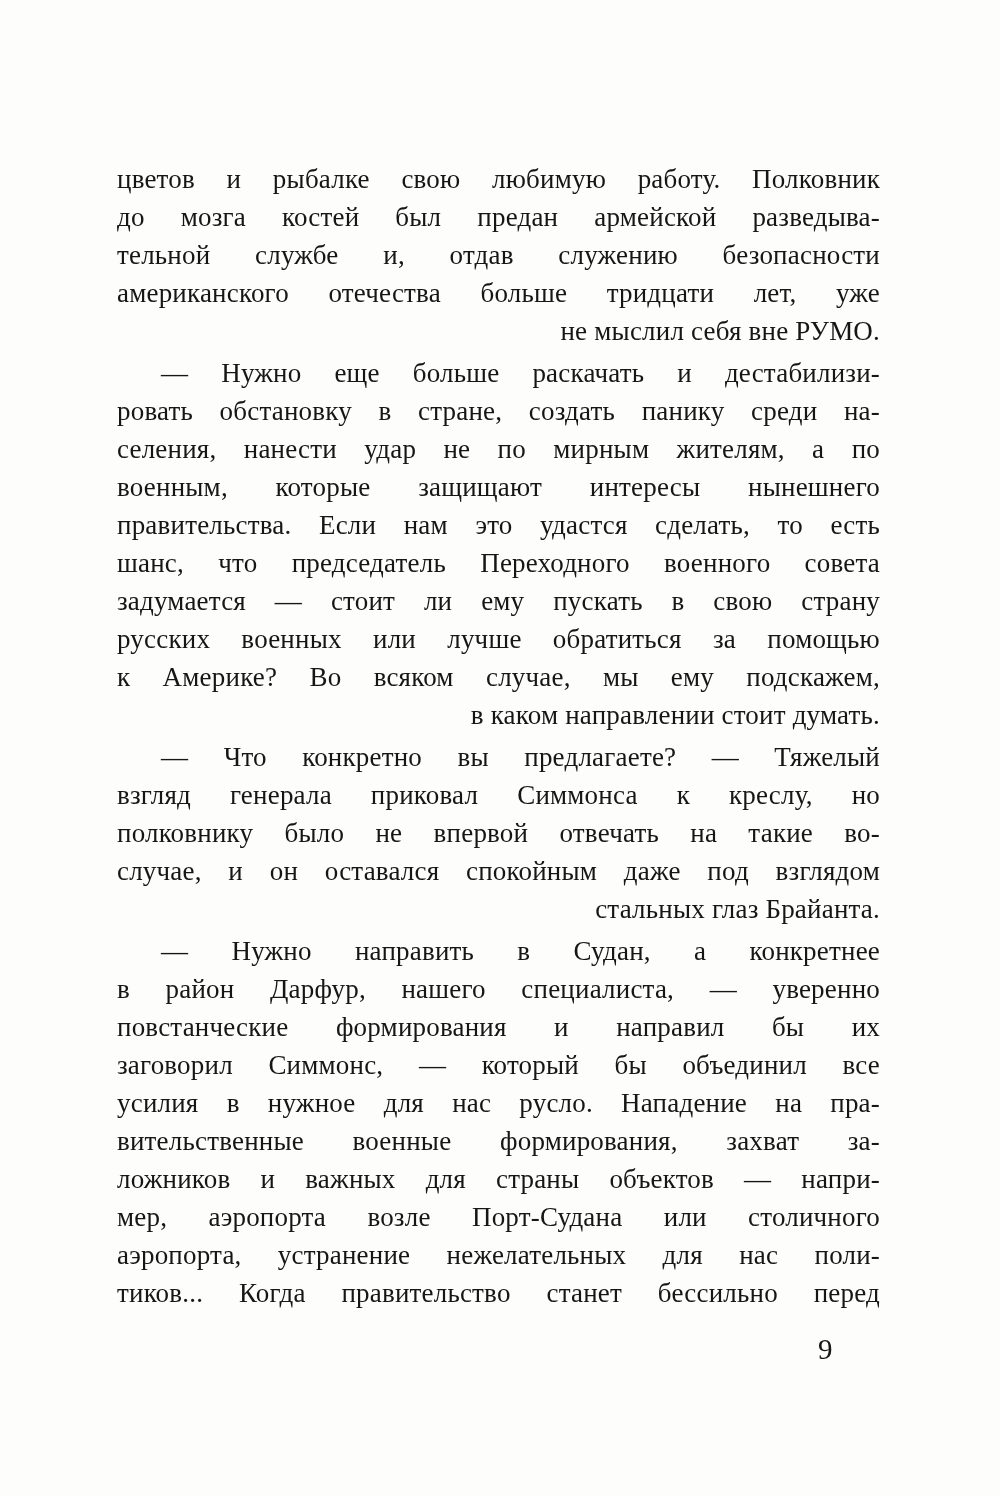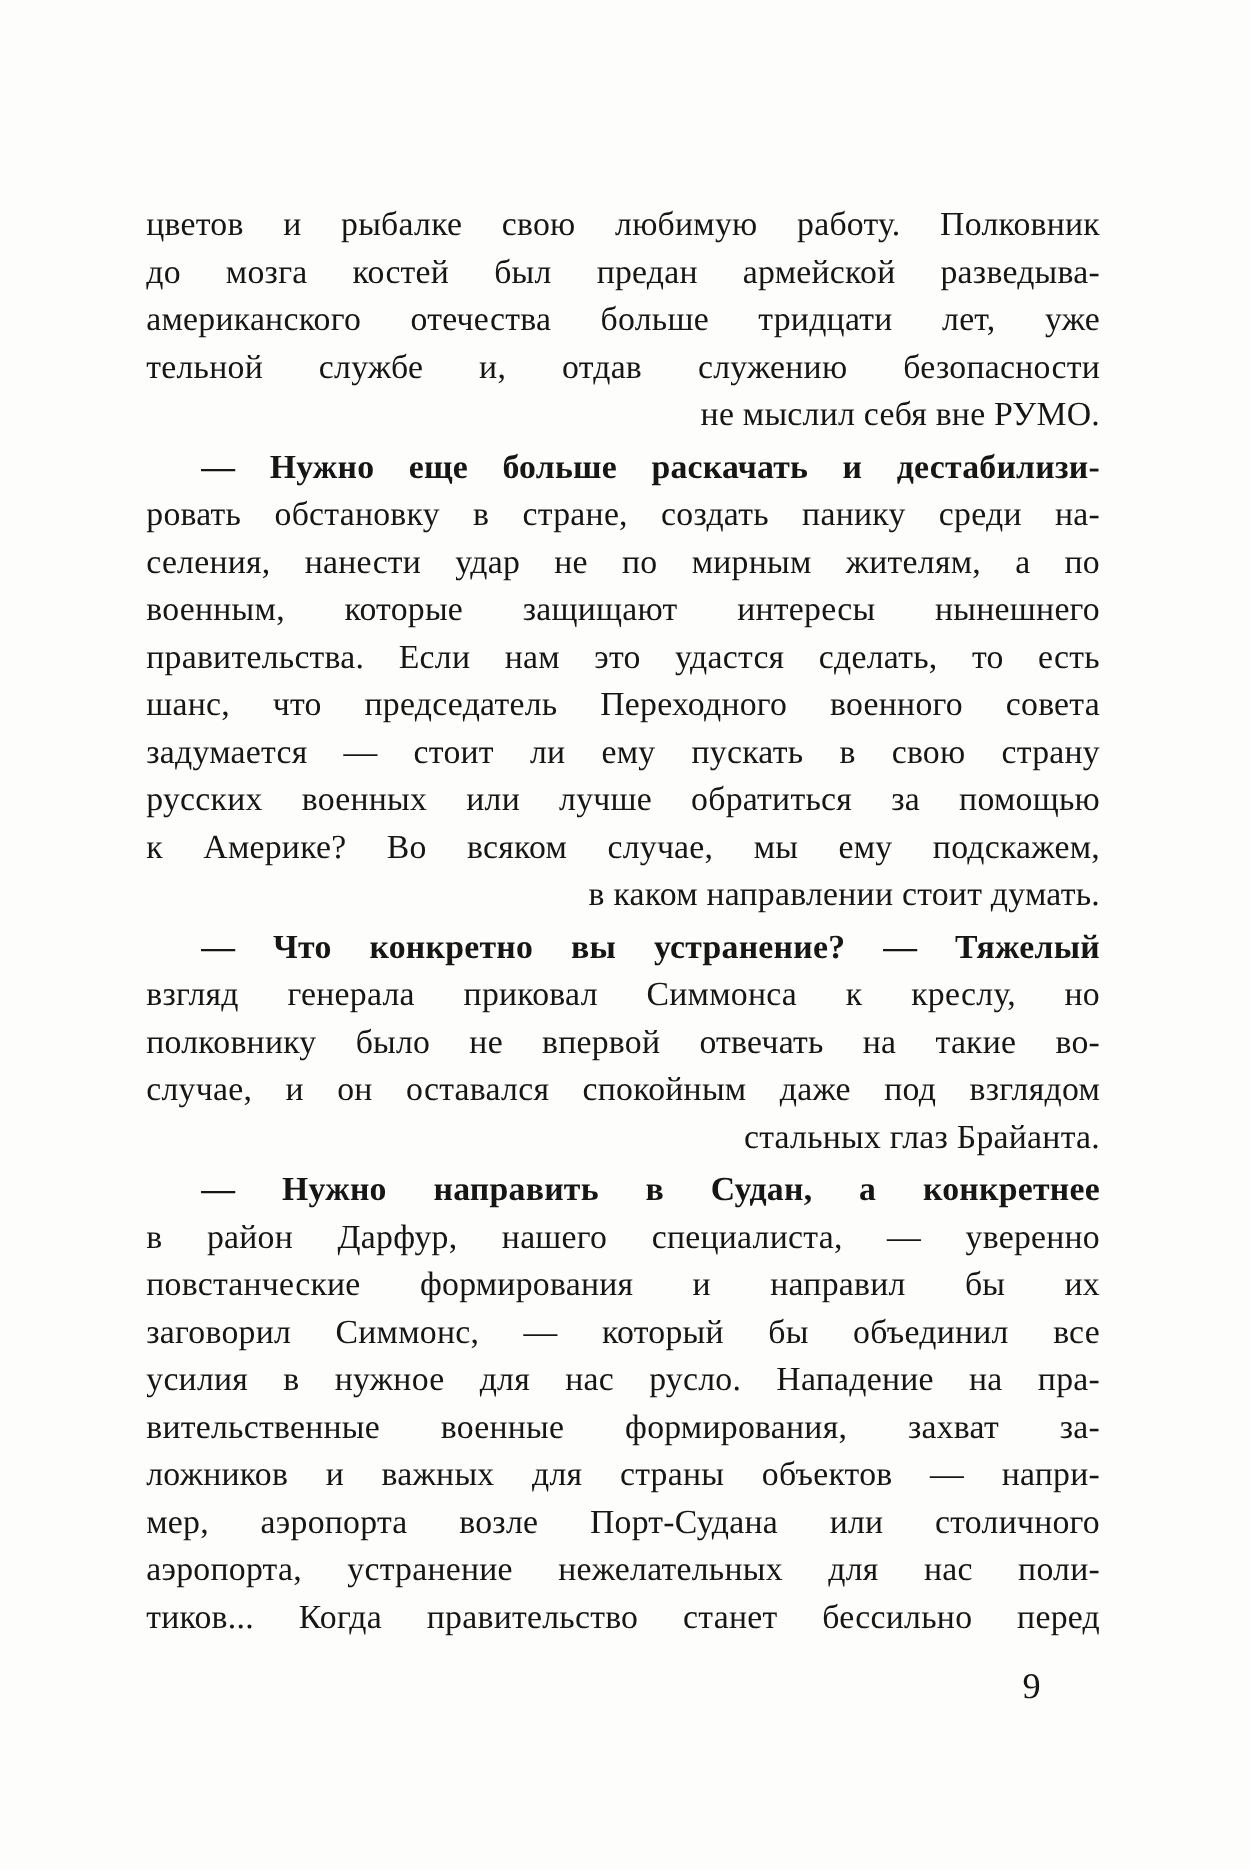--- a/index.html
+++ b/index.html
@@ -38,57 +38,56 @@
   .line.fill {
     text-align: justify;
     text-align-last: justify;
   }
   .line.last {
     text-align: right;
     white-space: nowrap;
   }
   .line.indent {
     text-indent: 44px;
-    font-weight: bold;
   }
   .page-number {
     position: absolute;
     left: 818px;
     top: 1330px;
     font-size: 29px;
     line-height: 38px;
     color: #161616;
   }
 </style>
 </head>
 <body>
 
 <div class="book-page">
   <main class="text-block">
       <div class="para">
         <div class="line fill">цветов и рыбалке свою любимую работу. Полковник</div>
         <div class="line fill">до мозга костей был предан армейской разведыва-</div>
+        <div class="line fill">тельной службе и, отдав служению безопасности</div>
         <div class="line fill">американского отечества больше тридцати лет, уже</div>
-        <div class="line fill">тельной службе и, отдав служению безопасности</div>
         <div class="line last">не мыслил себя вне РУМО.</div>
       </div>
       <div class="para">
         <div class="line fill indent">— Нужно еще больше раскачать и дестабилизи-</div>
         <div class="line fill">ровать обстановку в стране, создать панику среди на-</div>
         <div class="line fill">селения, нанести удар не по мирным жителям, а по</div>
         <div class="line fill">военным, которые защищают интересы нынешнего</div>
         <div class="line fill">правительства. Если нам это удастся сделать, то есть</div>
         <div class="line fill">шанс, что председатель Переходного военного совета</div>
         <div class="line fill">задумается — стоит ли ему пускать в свою страну</div>
         <div class="line fill">русских военных или лучше обратиться за помощью</div>
         <div class="line fill">к Америке? Во всяком случае, мы ему подскажем,</div>
         <div class="line last">в каком направлении стоит думать.</div>
       </div>
       <div class="para">
-        <div class="line fill indent">— Что конкретно вы устранение? — Тяжелый</div>
+        <div class="line fill indent">— Что конкретно вы предлагаете? — Тяжелый</div>
         <div class="line fill">взгляд генерала приковал Симмонса к креслу, но</div>
         <div class="line fill">полковнику было не впервой отвечать на такие во-</div>
         <div class="line fill">случае, и он оставался спокойным даже под взглядом</div>
         <div class="line last">стальных глаз Брайанта.</div>
       </div>
       <div class="para">
         <div class="line fill indent">— Нужно направить в Судан, а конкретнее</div>
         <div class="line fill">в район Дарфур, нашего специалиста, — уверенно</div>
         <div class="line fill">повстанческие формирования и направил бы их</div>
         <div class="line fill">заговорил Симмонс, — который бы объединил все</div>

